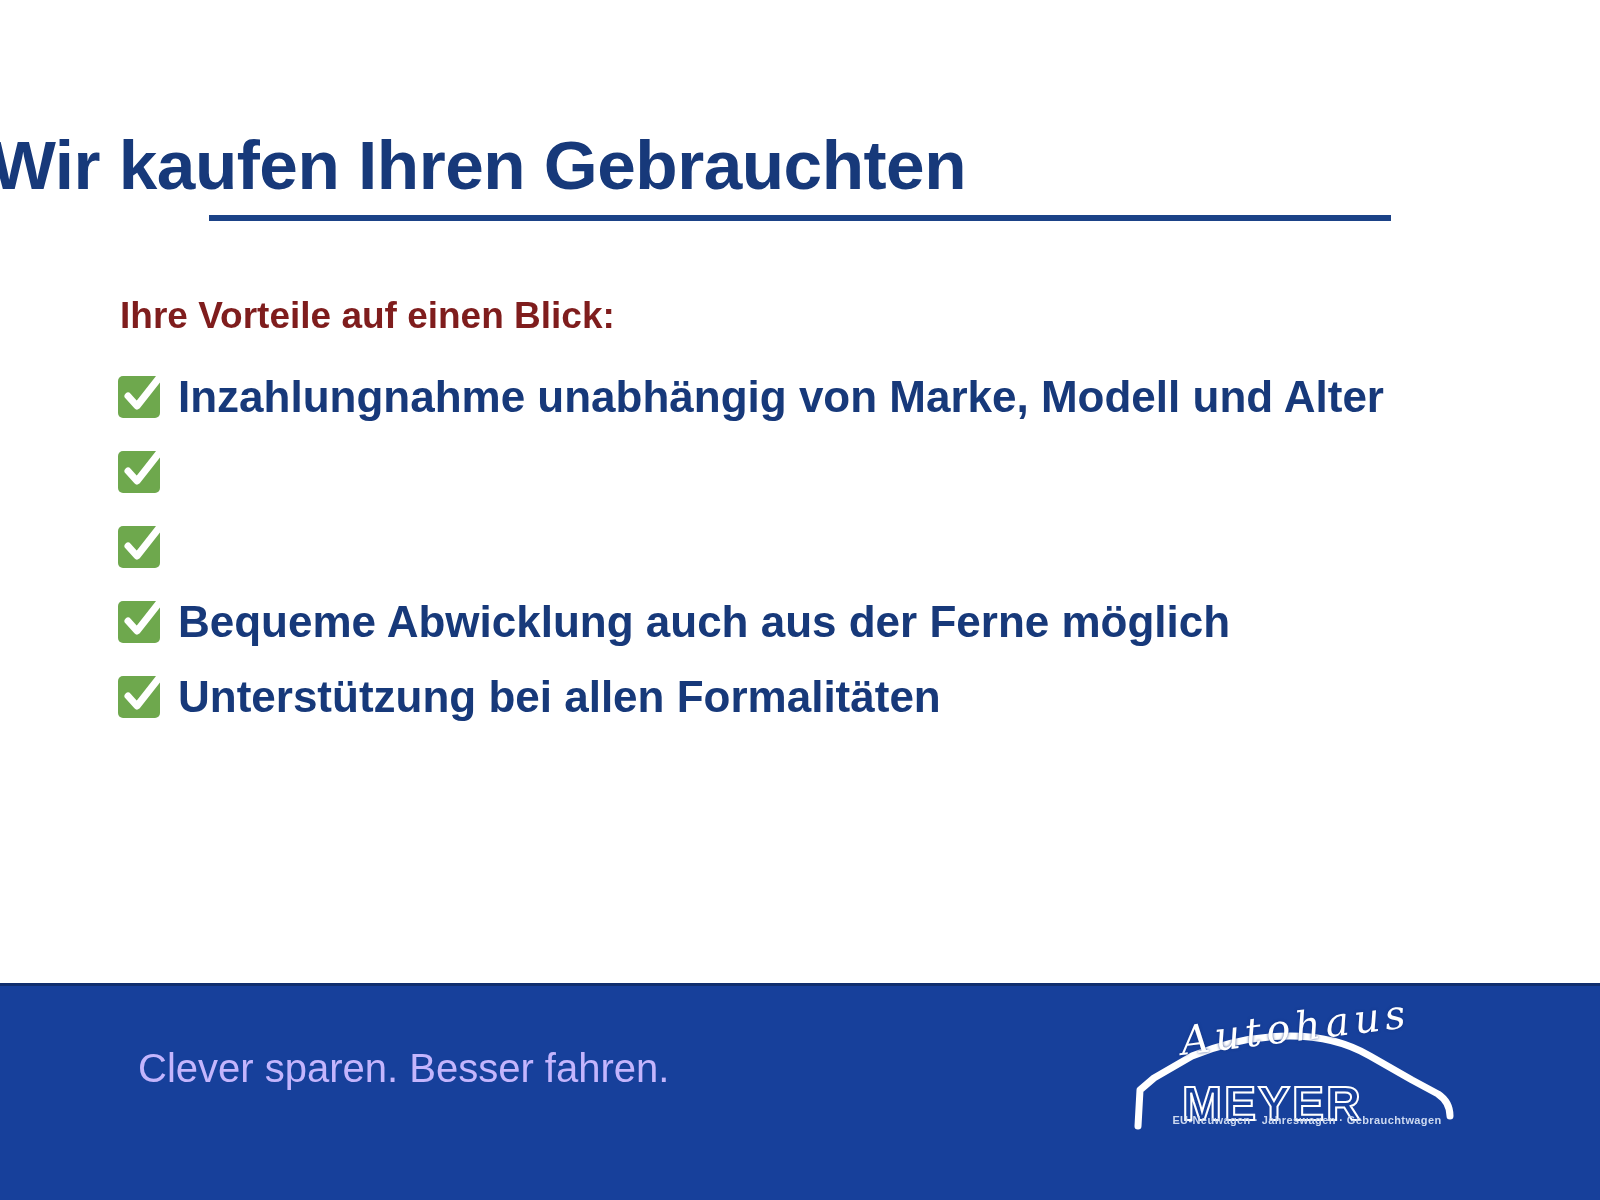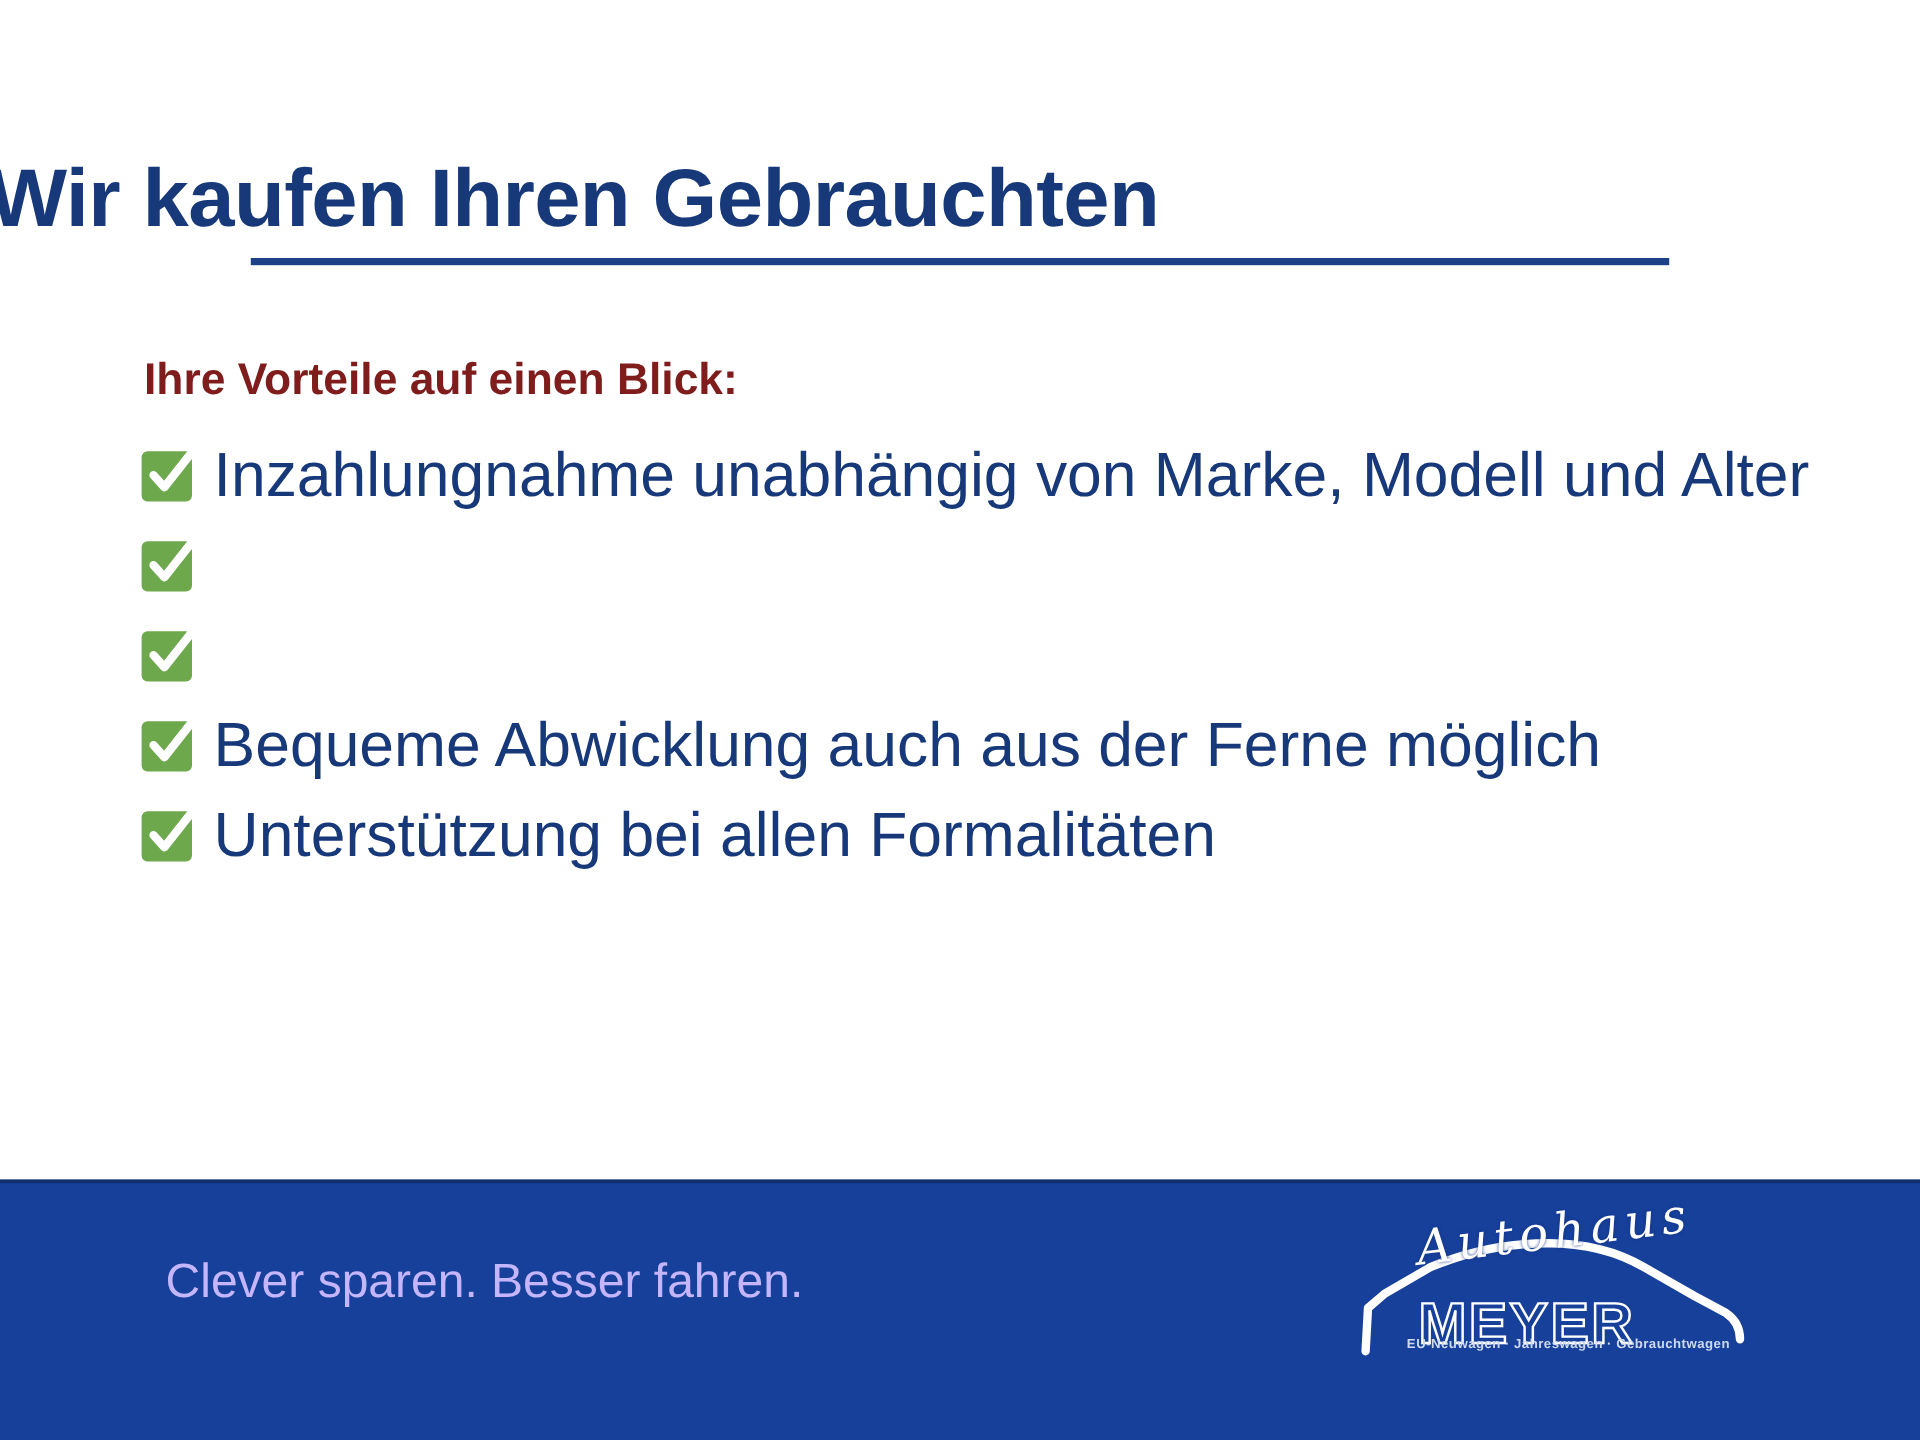--- a/index.html
+++ b/index.html
@@ -82,22 +82,22 @@
   .check-box svg {
     position: absolute;
     left: 2px;
     top: -3px;
     width: 44px;
     height: 44px;
     display: block;
   }
 
   .benefit-text {
-    font-size: 52px;
-    font-weight: normal;
+    font-size: 44px;
+    font-weight: bold;
     color: #17397a;
     line-height: 1.05;
     white-space: nowrap;
   }
 
   
   .footer {
     position: absolute;
     left: 0;
     top: 983px;

